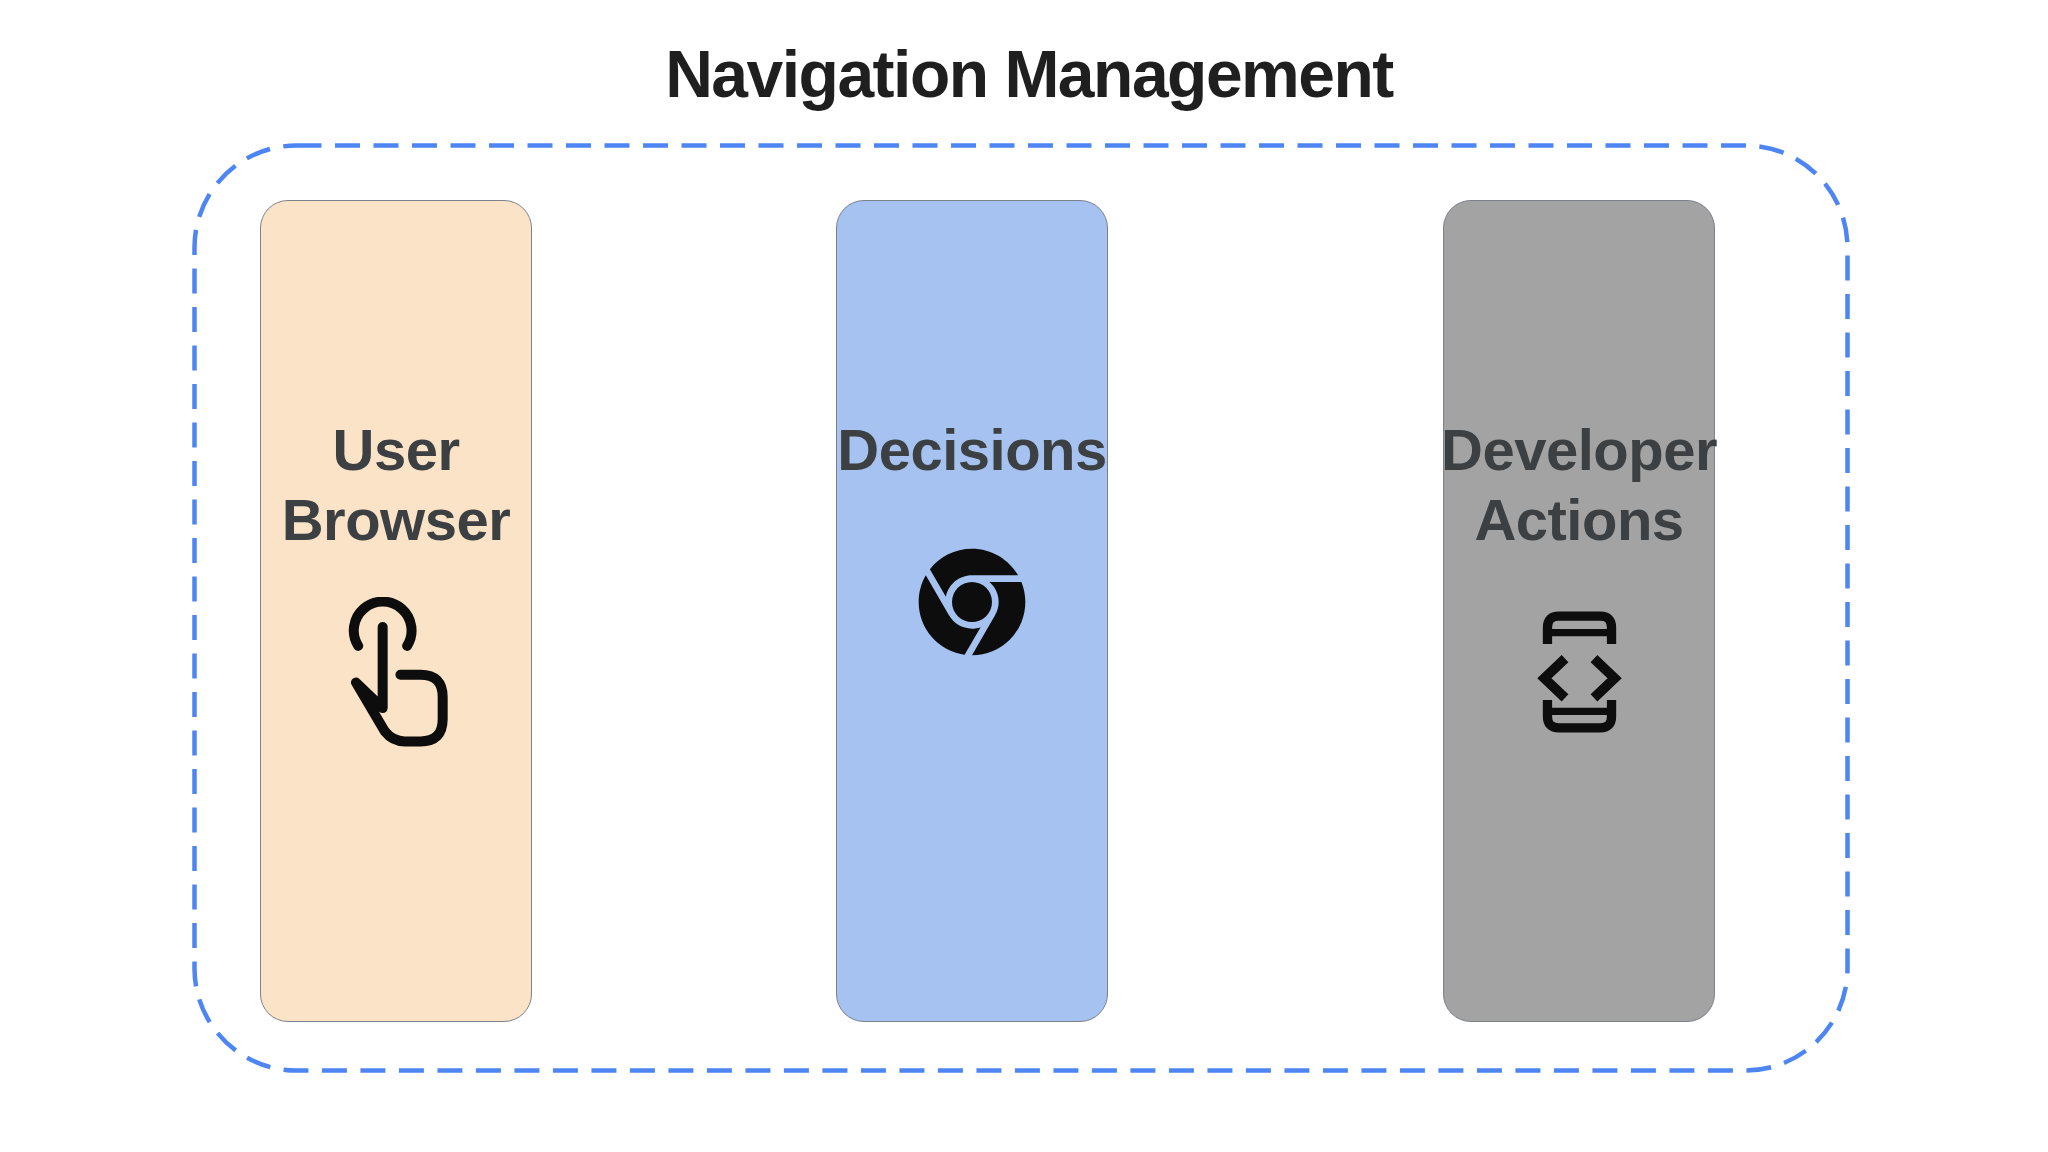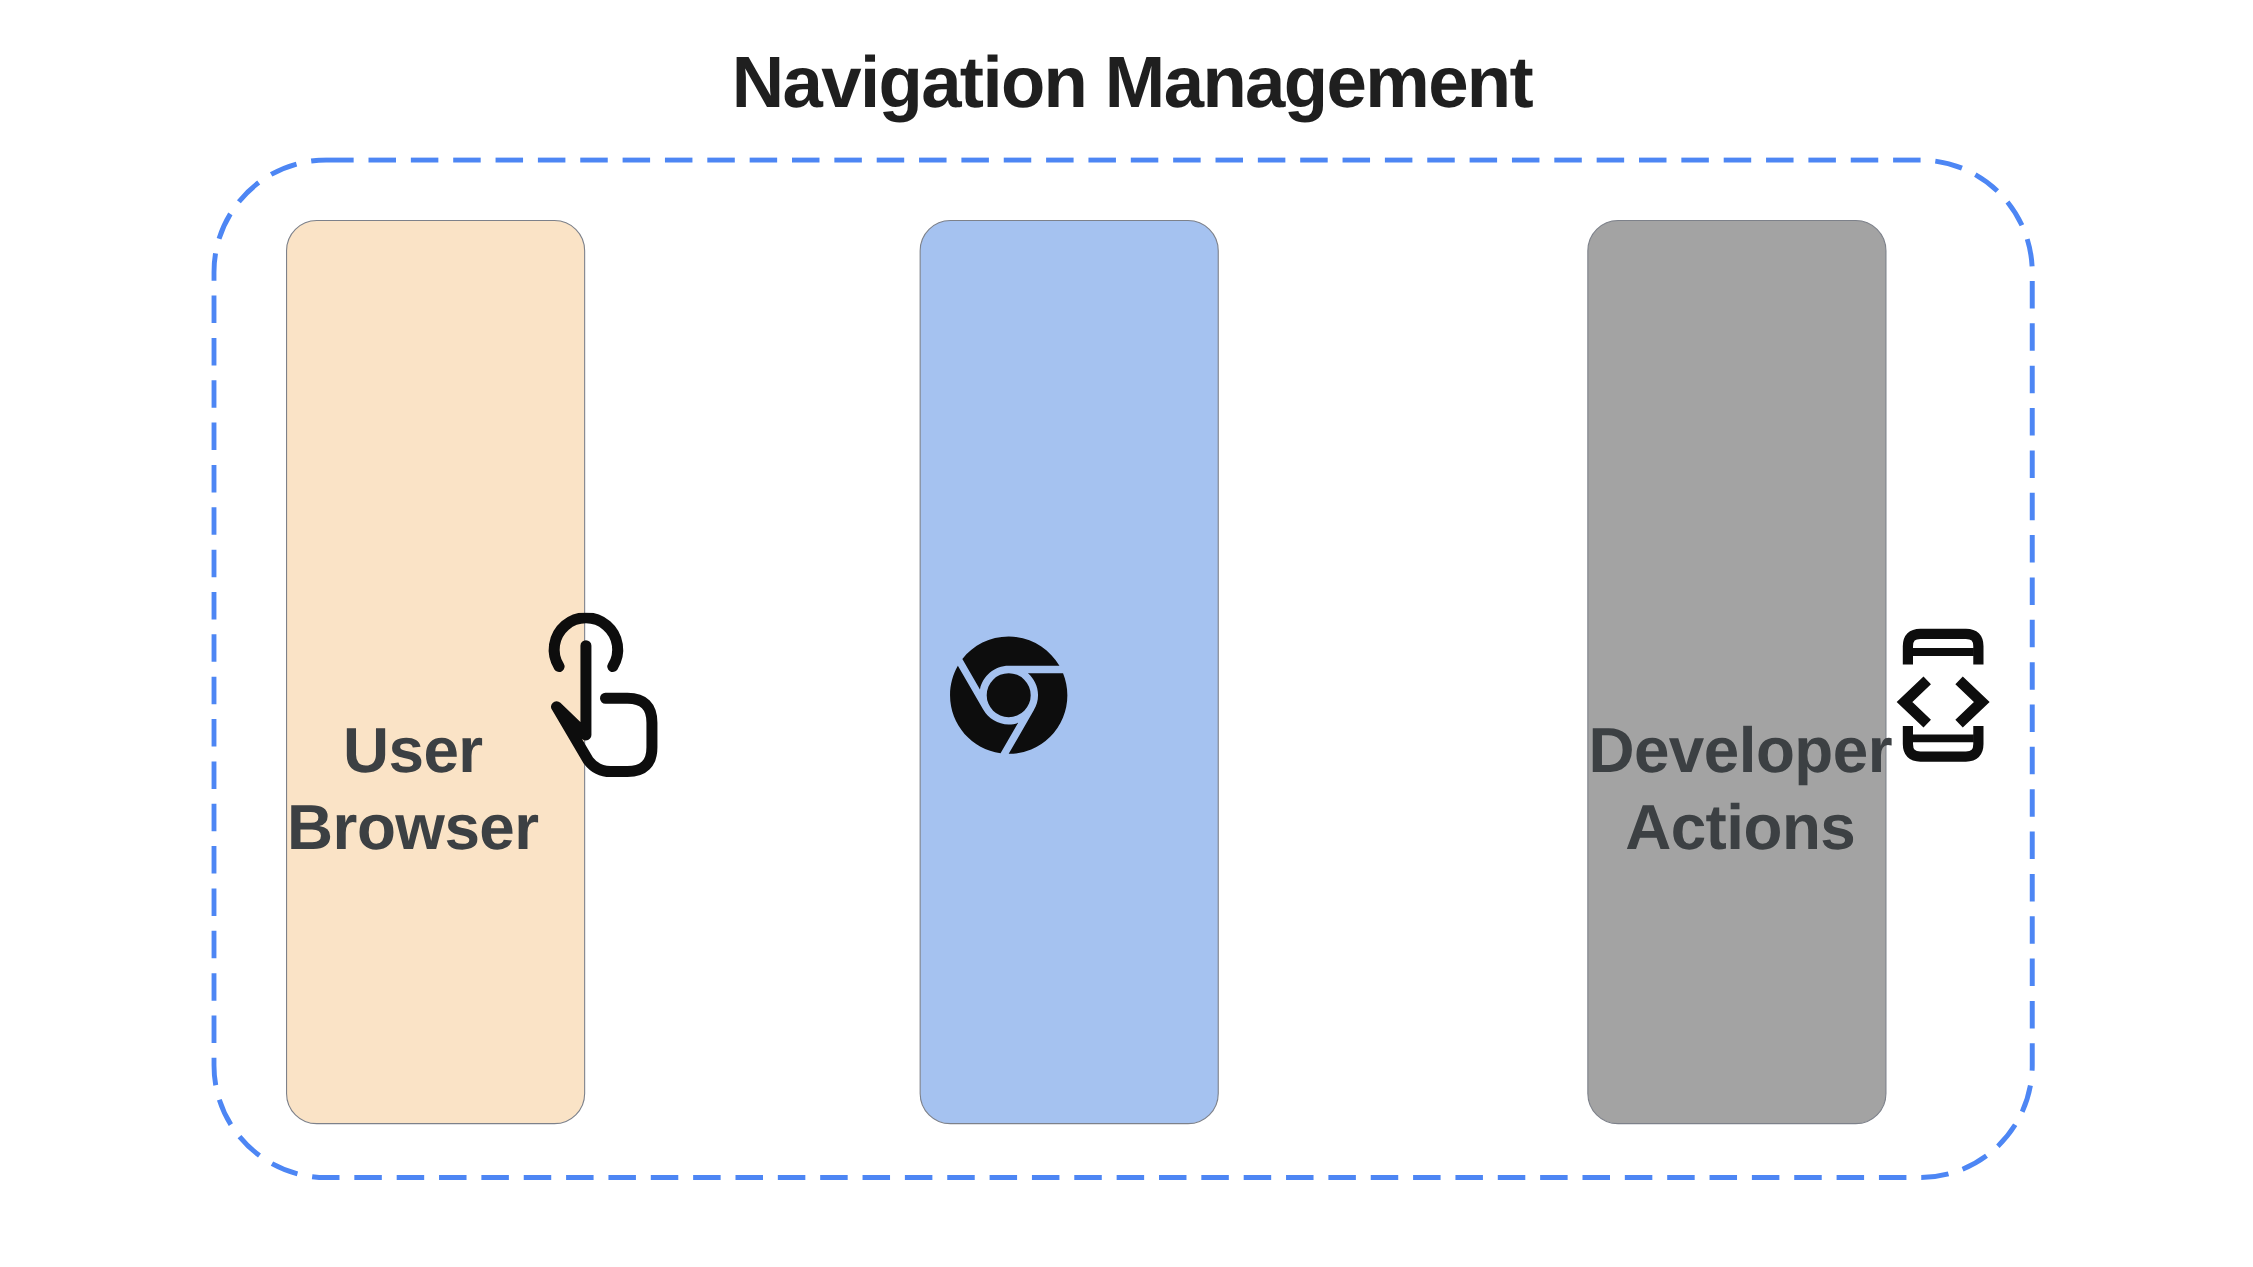--- a/index.html
+++ b/index.html
@@ -38,21 +38,21 @@
   }
   .card {
     position: absolute;
     top: 57px;
     width: 272px;
     height: 822px;
     border: 1.5px solid #7d818a;
     border-radius: 28px;
     box-sizing: border-box;
     display: flex;
-    flex-direction: row;
+    flex-direction: column;
     align-items: center;
   }
   .card-1 { left: 68px;  }
   .card-2 { left: 644px; }
   .card-3 { left: 1251px; }
   .card-label {
     margin-top: 214px;
     text-align: center;
     font-size: 58px;
     font-weight: 700;
@@ -91,20 +91,21 @@
           <g fill="none" stroke="#0d0d0d" stroke-width="9">
             <path d="M 16 44 A 26 26 0 1 1 60 44" stroke-linecap="round"></path>
             <path d="M 38 27 L 38 100 L 14 77 L 40 121 Q 47 130 58 130 L 72 130 Q 92 130 92 110 L 92 90 Q 92 70 72 70 L 54 70" stroke-linecap="round" stroke-linejoin="round"></path>
           </g>
         </svg>
       </div>
     </div>
 
     <div class="card card-2" style="background-color: rgb(165, 194, 240);">
       <div class="card-label">
+        <div>Decisions</div>
       </div>
       <div class="icon-wrap">
         <svg width="160" height="160" viewBox="0 0 24 24" xmlns="http://www.w3.org/2000/svg" aria-hidden="true">
           <path fill="#0d0d0d" d="M12,20L15.46,14H15.45C15.79,13.4 16,12.73 16,12C16,10.8 15.46,9.73 14.62,9H19.41C19.79,9.93 20,10.94 20,12A8,8 0 0,1 12,20M4,12C4,10.54 4.39,9.18 5.07,8L8.54,14H8.55C9.24,15.19 10.5,16 12,16C12.45,16 12.88,15.91 13.29,15.77L10.89,19.91C7,19.37 4,16.04 4,12M15,12A3,3 0 0,1 12,15A3,3 0 0,1 9,12A3,3 0 0,1 12,9A3,3 0 0,1 15,12M12,4C14.96,4 17.54,5.61 18.92,8H12C10.06,8 8.45,9.38 8.08,11.21L5.68,7.07C7.14,5.2 9.43,4 12,4Z"></path>
         </svg>
       </div>
     </div>
 
     <div class="card card-3" style="background-color: #a3a3a3;">
       <div class="card-label">

